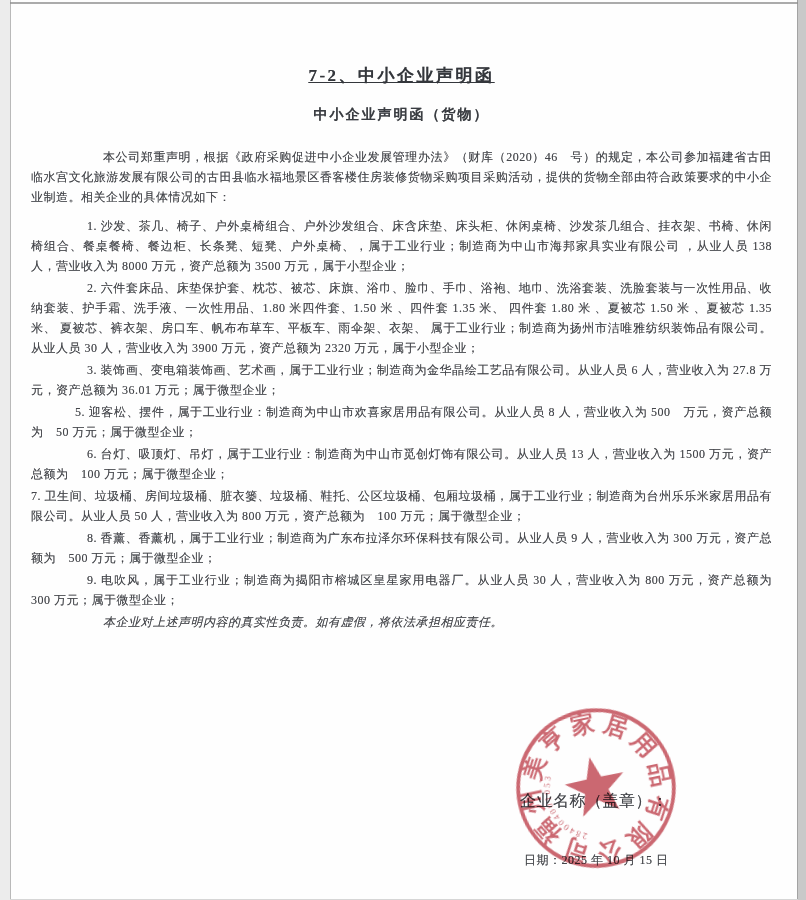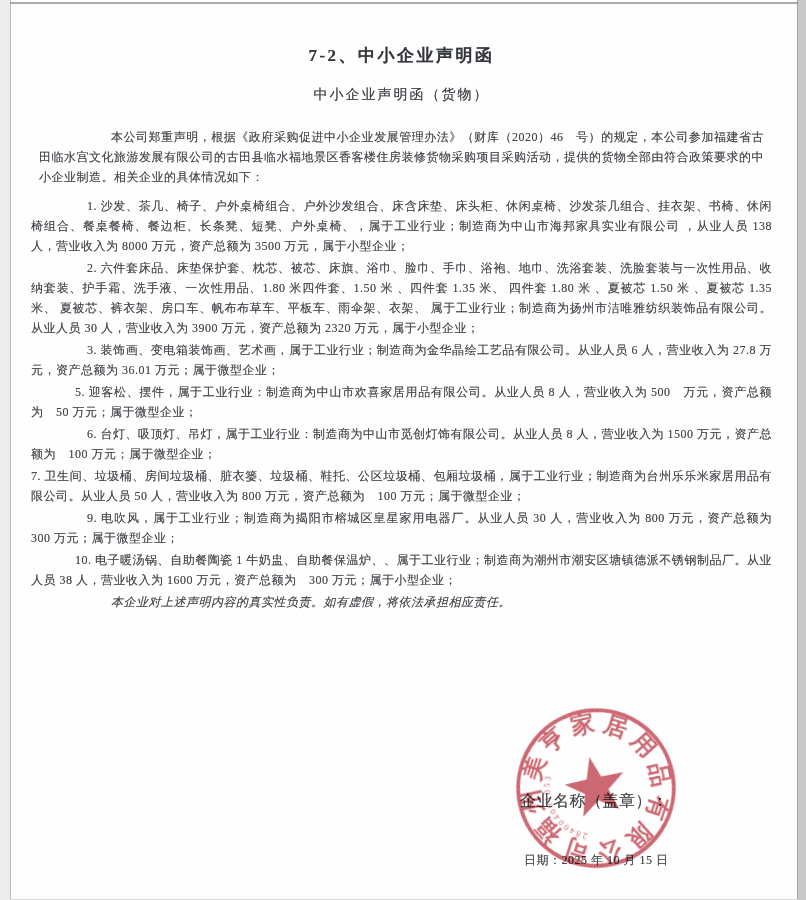--- a/index.html
+++ b/index.html
@@ -9,29 +9,29 @@
     color:#44464b;
   }
   
   .edge-left{position:absolute;left:0;top:0;bottom:0;width:10px;background:#ececec;border-right:1px solid #b9b9b9;}
   .edge-right{position:absolute;right:0;top:0;bottom:0;width:8px;background:#c9c9c9;border-left:1px solid #a3a3a3;}
   .edge-top{position:absolute;left:10px;right:8px;top:2px;height:2px;background:#8f8f8f;opacity:.75;}
   .edge-bottom{position:absolute;left:10px;right:8px;bottom:0;height:1px;background:#d6d6d6;}
 
   .content{position:absolute;left:31px;right:34px;top:0;}
   .title{
-    margin-top:44px;text-align:center;font-size:17px;font-weight:bold;color:#34373c;
-    letter-spacing:2.5px;text-shadow:0 0 .6px rgba(60,62,66,.6);
+    margin-top:64px;text-align:center;font-size:17px;font-weight:bold;color:#34373c;
+    letter-spacing:2.5px;text-shadow:0 0 .6px rgba(60,62,66,.6);text-decoration:underline;
   }
   .subtitle{
-    margin-top:19px;text-align:center;font-size:14px;font-weight:normal;color:#3a3d42;
+    margin-top:19px;text-align:center;font-size:14px;font-weight:bold;color:#3a3d42;
     letter-spacing:2px;text-shadow:0 0 .5px rgba(60,62,66,.55);
   }
   p{
-    margin:8px;font-size:12px;line-height:20px;letter-spacing:.5px;
+    margin:0;font-size:12px;line-height:20px;letter-spacing:.5px;
     text-align:justify;text-shadow:0 0 .5px rgba(72,74,78,.55);
   }
   .intro{margin-top:23px;text-indent:72px;margin-bottom:9px;}
   .item{margin:2px 0;text-indent:56px;}
   .item.ind-sm{text-indent:44px;}
   .item.ind-0{text-indent:0;}
   .closing-1{margin-top:7px;text-indent:42px;}
   .closing-2{margin-top:2px;text-indent:72px;font-style:italic;}
 
   .sig-name{position:absolute;left:520px;top:791px;font-size:16px;letter-spacing:.5px;
@@ -68,24 +68,24 @@
 
   <div class="content">
     <div class="title">7-2、中小企业声明函</div>
     <div class="subtitle">中小企业声明函（货物）</div>
     <p class="intro">本公司郑重声明，根据《政府采购促进中小企业发展管理办法》（财库（2020）46　号）的规定，本公司参加福建省古田临水宫文化旅游发展有限公司的古田县临水福地景区香客楼住房装修货物采购项目采购活动，提供的货物全部由符合政策要求的中小企业制造。相关企业的具体情况如下：</p>
 
     <p class="item">1.  沙发、茶几、椅子、户外桌椅组合、户外沙发组合、床含床垫、床头柜、休闲桌椅、沙发茶几组合、挂衣架、书椅、休闲椅组合、餐桌餐椅、餐边柜、长条凳、短凳、户外桌椅、，属于工业行业；制造商为中山市海邦家具实业有限公司 ，从业人员 138 人，营业收入为 8000 万元，资产总额为 3500 万元，属于小型企业；</p>
     <p class="item">2.  六件套床品、床垫保护套、枕芯、被芯、床旗、浴巾、脸巾、手巾、浴袍、地巾、洗浴套装、洗脸套装与一次性用品、收纳套装、护手霜、洗手液、一次性用品、1.80 米四件套、1.50 米 、四件套 1.35 米、 四件套 1.80 米 、夏被芯 1.50 米 、夏被芯 1.35 米、 夏被芯、裤衣架、房口车、帆布布草车、平板车、雨伞架、衣架、  属于工业行业；制造商为扬州市洁唯雅纺织装饰品有限公司。从业人员 30 人，营业收入为 3900 万元，资产总额为 2320 万元，属于小型企业；</p>
     <p class="item">3.  装饰画、变电箱装饰画、艺术画，属于工业行业；制造商为金华晶绘工艺品有限公司。从业人员 6 人，营业收入为 27.8 万元，资产总额为 36.01 万元；属于微型企业；</p>
     <p class="item ind-sm">5. 迎客松、摆件，属于工业行业：制造商为中山市欢喜家居用品有限公司。从业人员 8 人，营业收入为 500　万元，资产总额为　50 万元；属于微型企业；</p>
-    <p class="item">6.  台灯、吸顶灯、吊灯，属于工业行业：制造商为中山市觅创灯饰有限公司。从业人员 8 人，营业收入为 1500 万元，资产总额为　100 万元；属于微型企业；</p>
+    <p class="item">6.  台灯、吸顶灯、吊灯，属于工业行业：制造商为中山市觅创灯饰有限公司。从业人员 13 人，营业收入为 1500 万元，资产总额为　100 万元；属于微型企业；</p>
     <p class="item ind-0">7. 卫生间、垃圾桶、房间垃圾桶、脏衣篓、垃圾桶、鞋托、公区垃圾桶、包厢垃圾桶，属于工业行业；制造商为台州乐乐米家居用品有限公司。从业人员 50 人，营业收入为 800 万元，资产总额为　100 万元；属于微型企业；</p>
+    <p class="item">8.  香薰、香薰机，属于工业行业；制造商为广东布拉泽尔环保科技有限公司。从业人员 9 人，营业收入为 300 万元，资产总额为　500 万元；属于微型企业；</p>
     <p class="item">9.  电吹风，属于工业行业；制造商为揭阳市榕城区皇星家用电器厂。从业人员 30 人，营业收入为 800 万元，资产总额为　300 万元；属于微型企业；</p>
-    <p class="item ind-sm">10.  电子暖汤锅、自助餐陶瓷 1 牛奶盅、自助餐保温炉、、属于工业行业；制造商为潮州市潮安区塘镇德派不锈钢制品厂。从业人员 38 人，营业收入为 1600 万元，资产总额为　300 万元；属于小型企业；</p>
 
     <p class="closing-2">本企业对上述声明内容的真实性负责。如有虚假，将依法承担相应责任。</p>
   </div>
 
   <div class="sig-name">企业名称（盖章）：</div>
   <div class="sig-date">日期：2025 年 10 月 15 日</div>
 
   <div class="seal">
     <svg viewBox="0 0 224 224">
       <circle class="seal-ring" cx="112" cy="112" r="99"></circle>

